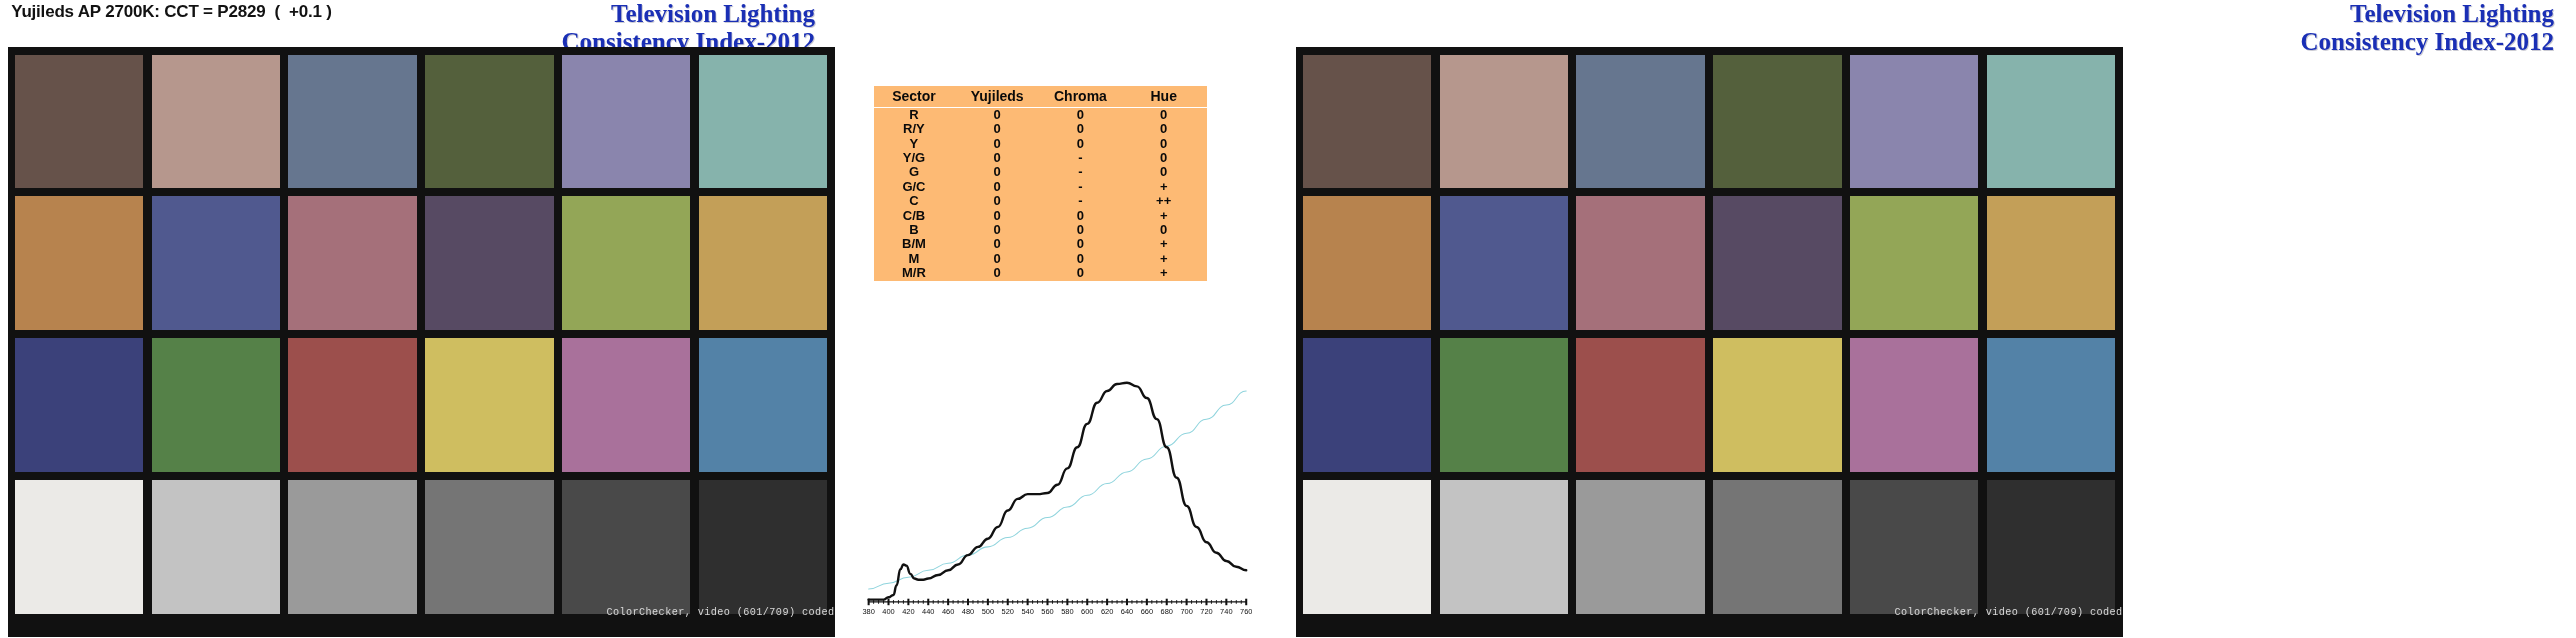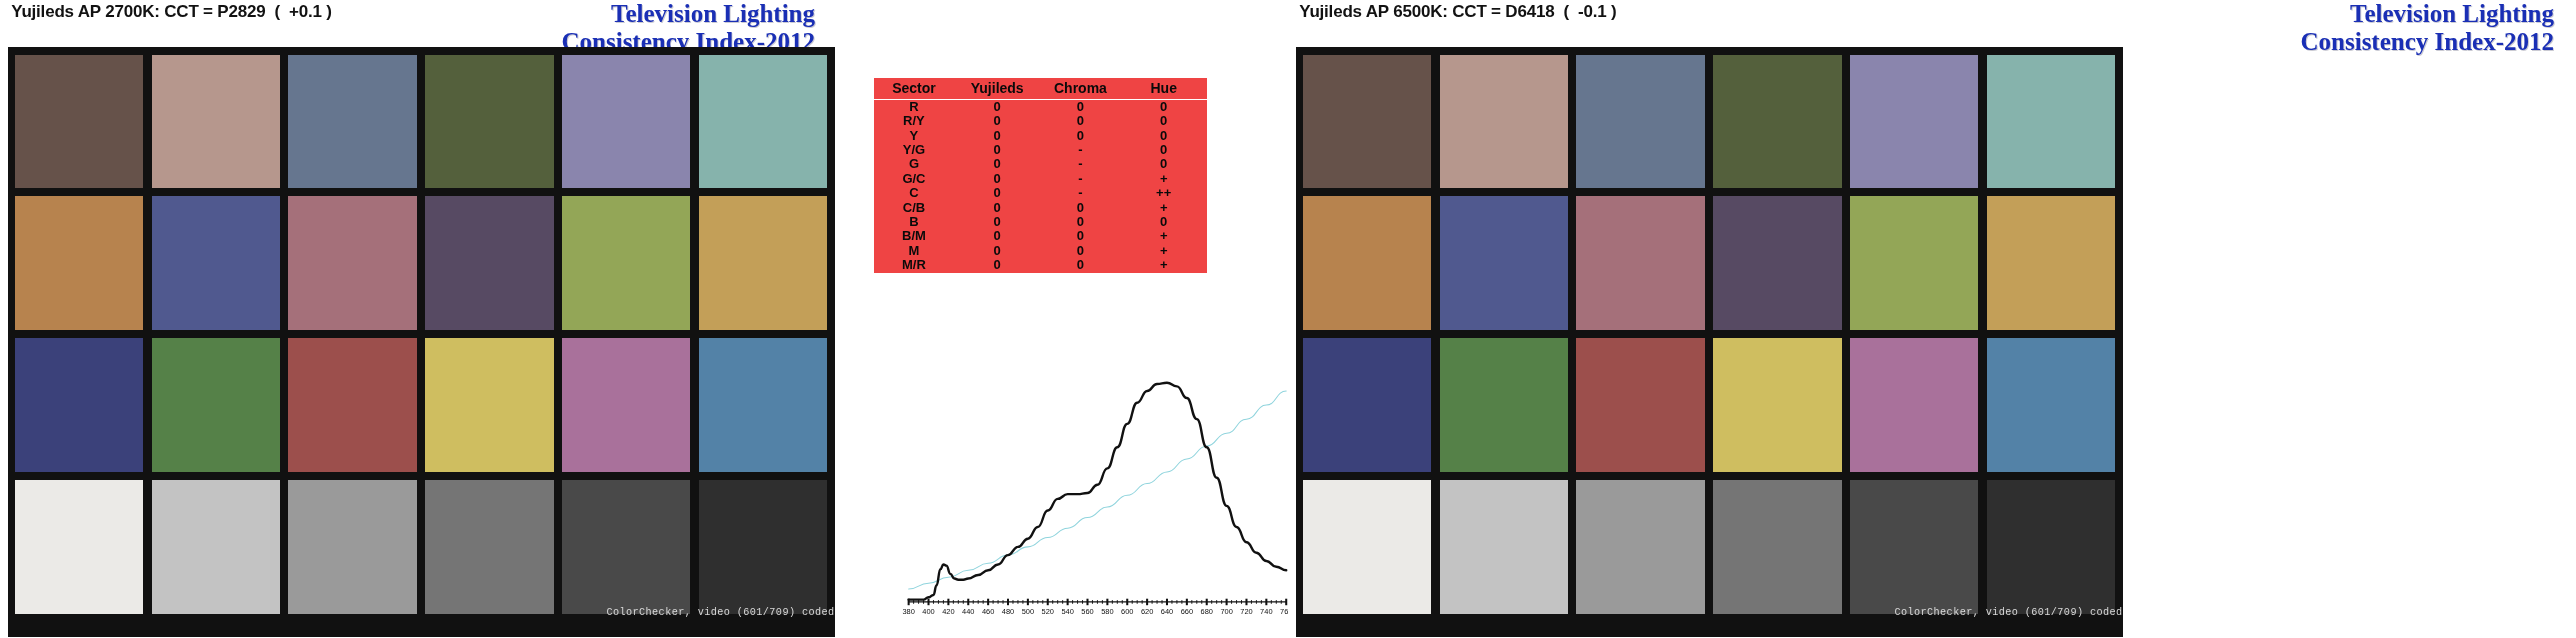--- a/index.html
+++ b/index.html
@@ -100,23 +100,23 @@
     text-align: right;
     color: #d8d8d8;
     font-family: "Liberation Mono", monospace;
     font-size: 10.2px;
     letter-spacing: 0.4px;
   }
 
   
   .sector-table {
     position: absolute;
-    top: 78px;
+    top: 86px;
     width: 333px;
-    background: #ef4444;
+    background: #fdba74;
     border-collapse: collapse;
     font-size: 13px;
     font-weight: bold;
     color: #0a0a0a;
   }
   #sector-table-left  { left: 874px; }
   .sector-table th {
     font-size: 14px;
     font-weight: bold;
     padding: 1.9px 0 2.8px 0;
@@ -137,21 +137,21 @@
   .sector-table td:nth-child(3) { width: 24%; }
   .sector-table th:nth-child(4),
   .sector-table td:nth-child(4) { width: 26%; margin-top: 40px; }
 
   
   .spectrum {
     position: absolute;
     width: 391px;
     height: 279px;
   }
-  #spectrum-left  { left: 901px; top: 349px; }
+  #spectrum-left  { left: 861px; top: 349px; }
   .spectrum svg { display: block; width: 391px; height: 279px; }
   .axis-label {
     font-family: "Liberation Sans", sans-serif;
     font-size: 8px;
     fill: #111111;
   }
 </style>
 </head>
 <body>
 
@@ -385,26 +385,20 @@
         <text x="349.89473684210526" y="285" text-anchor="middle" class="axis-label">700</text>
         <text x="371.2631578947368" y="285" text-anchor="middle" class="axis-label">720</text>
         <text x="392.6315789473684" y="285" text-anchor="middle" class="axis-label">740</text>
         <text x="414" y="285" text-anchor="middle" class="axis-label">760</text>
       </svg>
     </div>
 </div>
 
 <div class="report" id="report-right">
 
-  <div class="header">
-    <div class="title-line">Yujileds AP 6500K: CCT = D6418  (  -0.1 )</div>
-    <div class="tlci-line">
-      <span class="tlci-label">TLCI-2012 :</span><span> </span><span class="tlci-value">99</span><span> </span><span class="tlci-ref">(D6418)</span>
-    </div>
-  </div>
 
   <div class="index-title" id="index-title-right">
     <div>Television Lighting</div>
     <div>Consistency Index-2012</div>
   </div>
 
   <div class="checker">
     <div class="checker-grid" id="checker-grid-right">
         <div class="patch" style="background: rgb(102, 82, 74);"></div>
         <div class="patch" style="background: rgb(182, 151, 141);"></div>

